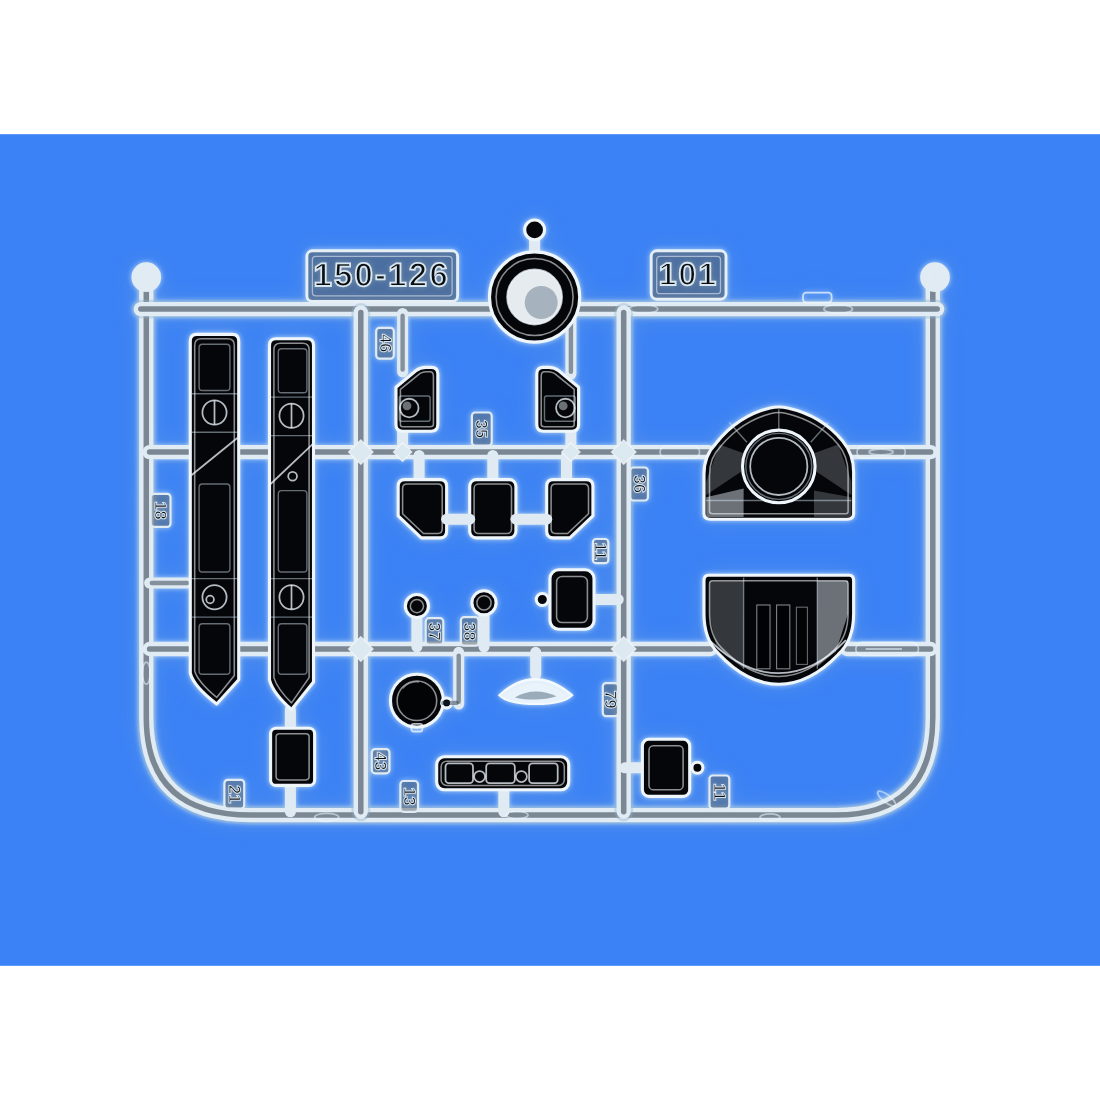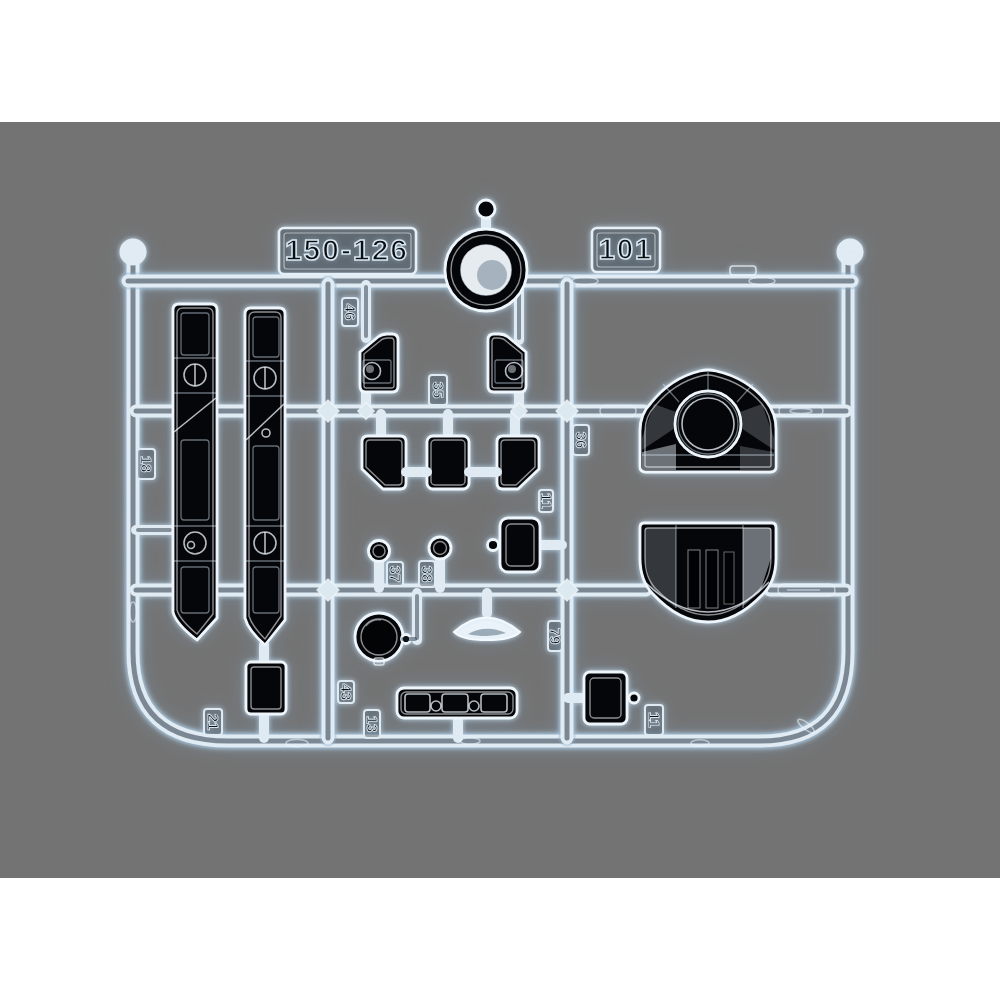--- a/index.html
+++ b/index.html
@@ -1,18 +1,18 @@
 <!DOCTYPE html>
 <html><head>
 <meta charset="utf-8">
 <style>
   html,body{margin:0;padding:0;background:#ffffff;}
   .stage{position:relative;width:1000px;height:1000px;background:#ffffff;overflow:hidden;
          font-family:"Liberation Sans","DejaVu Sans",sans-serif;}
-  .photo{position:absolute;left:0;top:122px;width:1000px;height:756px;background:#737373;}
+  .photo{position:absolute;left:0;top:122px;width:1000px;height:756px;background:#3b82f6;}
   svg{display:block}
   .sprue{filter:drop-shadow(0 0 2.5px rgba(205,230,250,.85)) drop-shadow(0 0 9px rgba(130,170,205,.33));}
   .run-glow{stroke:rgba(145,180,205,.38);stroke-width:17;fill:none;stroke-linecap:round;}
   .run{stroke:#e0ebf3;stroke-width:13;fill:none;stroke-linecap:round;}
   .run-core{stroke:rgba(22,38,54,.5);stroke-width:5;fill:none;stroke-linecap:round;}
   .stub{stroke:#dfeaf2;stroke-width:10;fill:none;stroke-linecap:round;}
   .stub-core{stroke:rgba(22,38,54,.45);stroke-width:4;fill:none;stroke-linecap:round;}
   .p-out{fill:#04060a;stroke:#eff6fb;stroke-width:2.8;stroke-linejoin:round;}
   .p-in{fill:none;stroke:rgba(255,255,255,.55);stroke-width:1.4;stroke-linejoin:round;}
   .det{fill:none;stroke:rgba(240,248,255,.75);stroke-width:1.6;}

